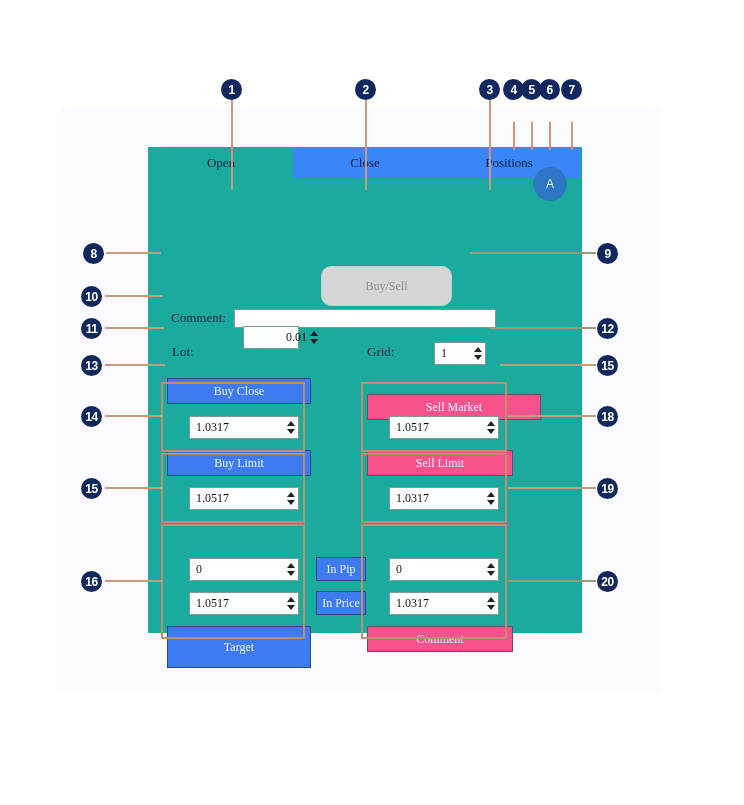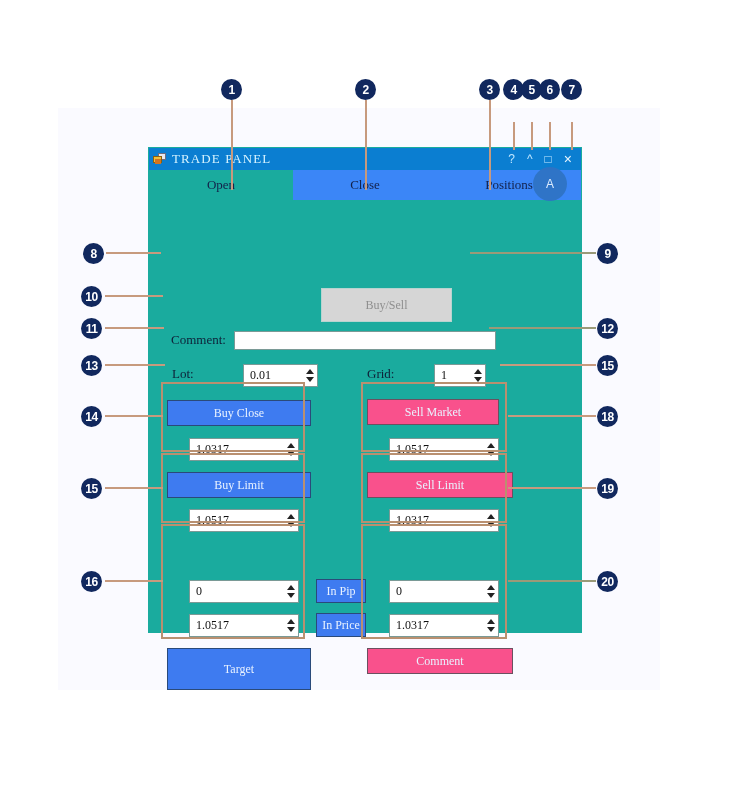--- a/index.html
+++ b/index.html
@@ -174,71 +174,57 @@
 <div class="leader-h" style="left:508px;top:415px;width:88px;"></div>
 
 <div class="callout" style="left:597px;top:478px;">19</div>
 <div class="leader-h" style="left:508px;top:487px;width:88px;"></div>
 
 <div class="callout" style="left:597px;top:571px;">20</div>
 <div class="leader-h olive" style="left:508px;top:580px;width:88px;"></div>
 
 <div class="panel">
 
-  <div class="titlebar">
-    <span class="titlebar-icon">
-      <span class="b2"></span>
-        <span class="b1"></span>
-        <span class="b3"></span>
-    </span>
-    <span class="title-text">TRADE PANEL</span>
-    <span class="winbtns">
-      <span>?</span>
-      <span>^</span>
-      <span>□</span>
-      <span class="wb-close">×</span>
-    </span>
-  </div>
 
   <div class="badge-a">
     <span class="inner">A</span>
   </div>
 
   <div class="tabs">
     <div class="tab active">Open</div>
     <div class="tab">Close</div>
     <div class="tab">Positions</div>
   </div>
 
   <div class="pbody">
 
-    <div class="btn gray" style="left:172px;top:88px;width:131px;height:34px;">Buy/Sell</div>
+    <div class="btn gray" style="left:172px;top:88px;width:131px;height:40px;border-radius:10px;">Buy/Sell</div>
 
     <div class="lbl" style="left:22px;top:132px;">Comment:</div>
     <div class="field" style="left:85px;top:131px;width:262px;height:19px;" placeholder=""></div>
 
     <div class="lbl" style="left:23px;top:166px;">Lot:</div>
-    <div class="spin" style="left:94px;top:164px;width:75px;height:23px;">
+    <div class="spin" style="left:94px;top:148px;width:56px;height:23px;padding-left:36px;">
       <span class="val">0.01</span>
       <span class="arrows">
           <i class="ar up"></i>
           <i class="ar dn"></i>
         </span>
     </div>
     <div class="lbl" style="left:218px;top:166px;">Grid:</div>
     <div class="spin" style="left:285px;top:164px;width:52px;height:23px;">
       <span class="val">1</span>
       <span class="arrows">
           <i class="ar up"></i>
           <i class="ar dn"></i>
         </span>
     </div>
 
     <div class="btn blue" style="left:18px;top:200px;width:144px;height:26px;">Buy Close</div>
-    <div class="btn pink" style="left:218px;top:199px;width:132px;height:26px;">Sell Market</div>
+    <div class="btn pink" style="left:218px;top:216px;width:174px;height:26px;">Sell Market</div>
 
     <div class="spin" style="left:40px;top:238px;width:110px;height:23px;">
       <span class="val">1.0317</span>
       <span class="arrows">
           <i class="ar up"></i>
           <i class="ar dn"></i>
         </span>
     </div>
     <div class="btn blue" style="left:18px;top:272px;width:144px;height:26px;">Buy Limit</div>
 

